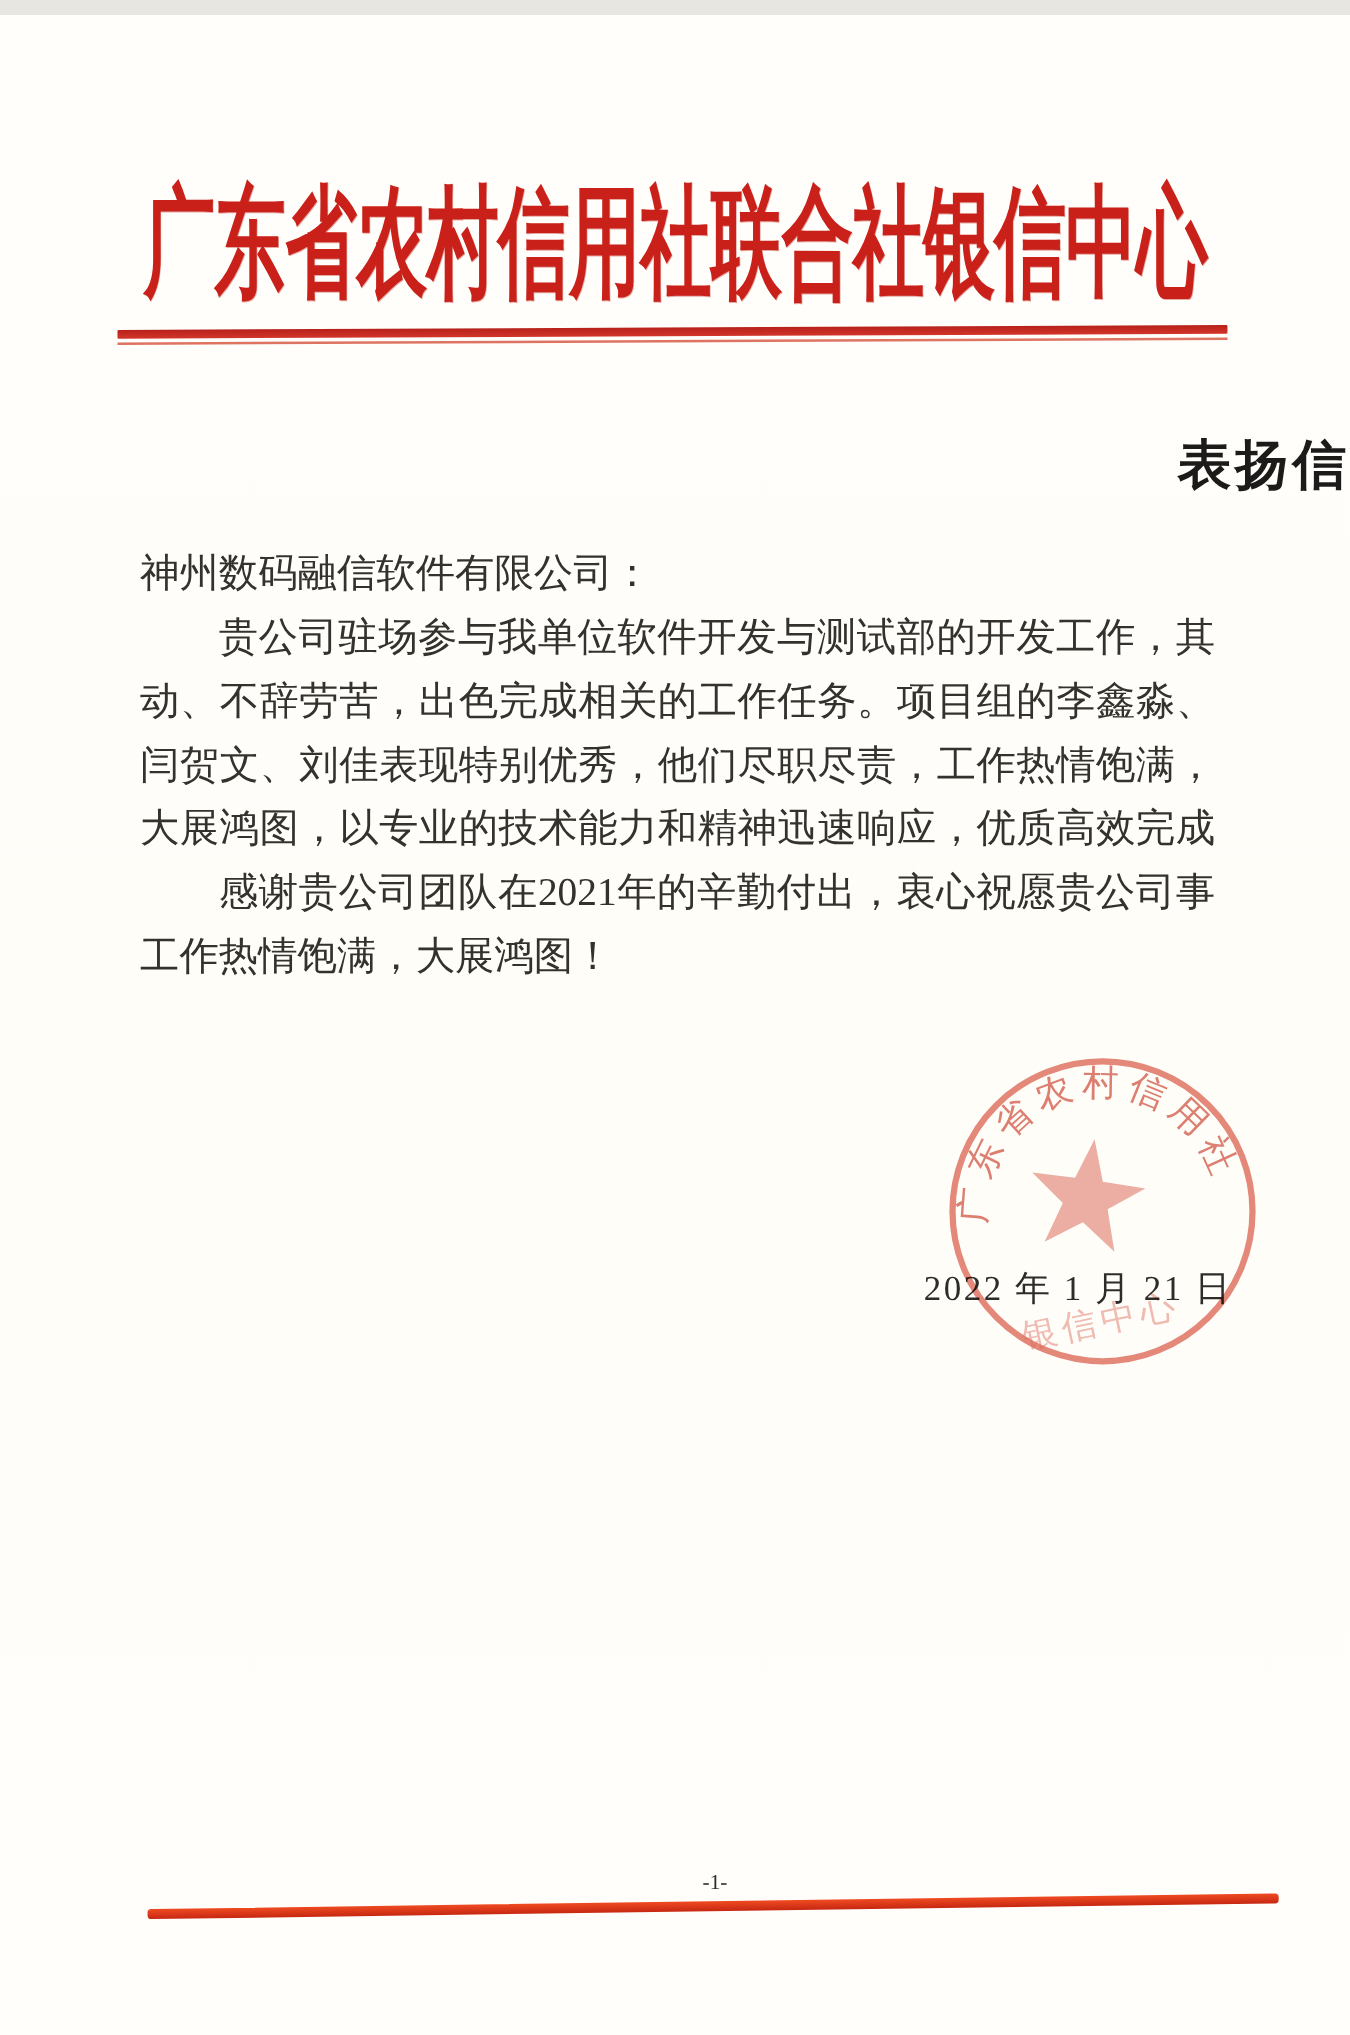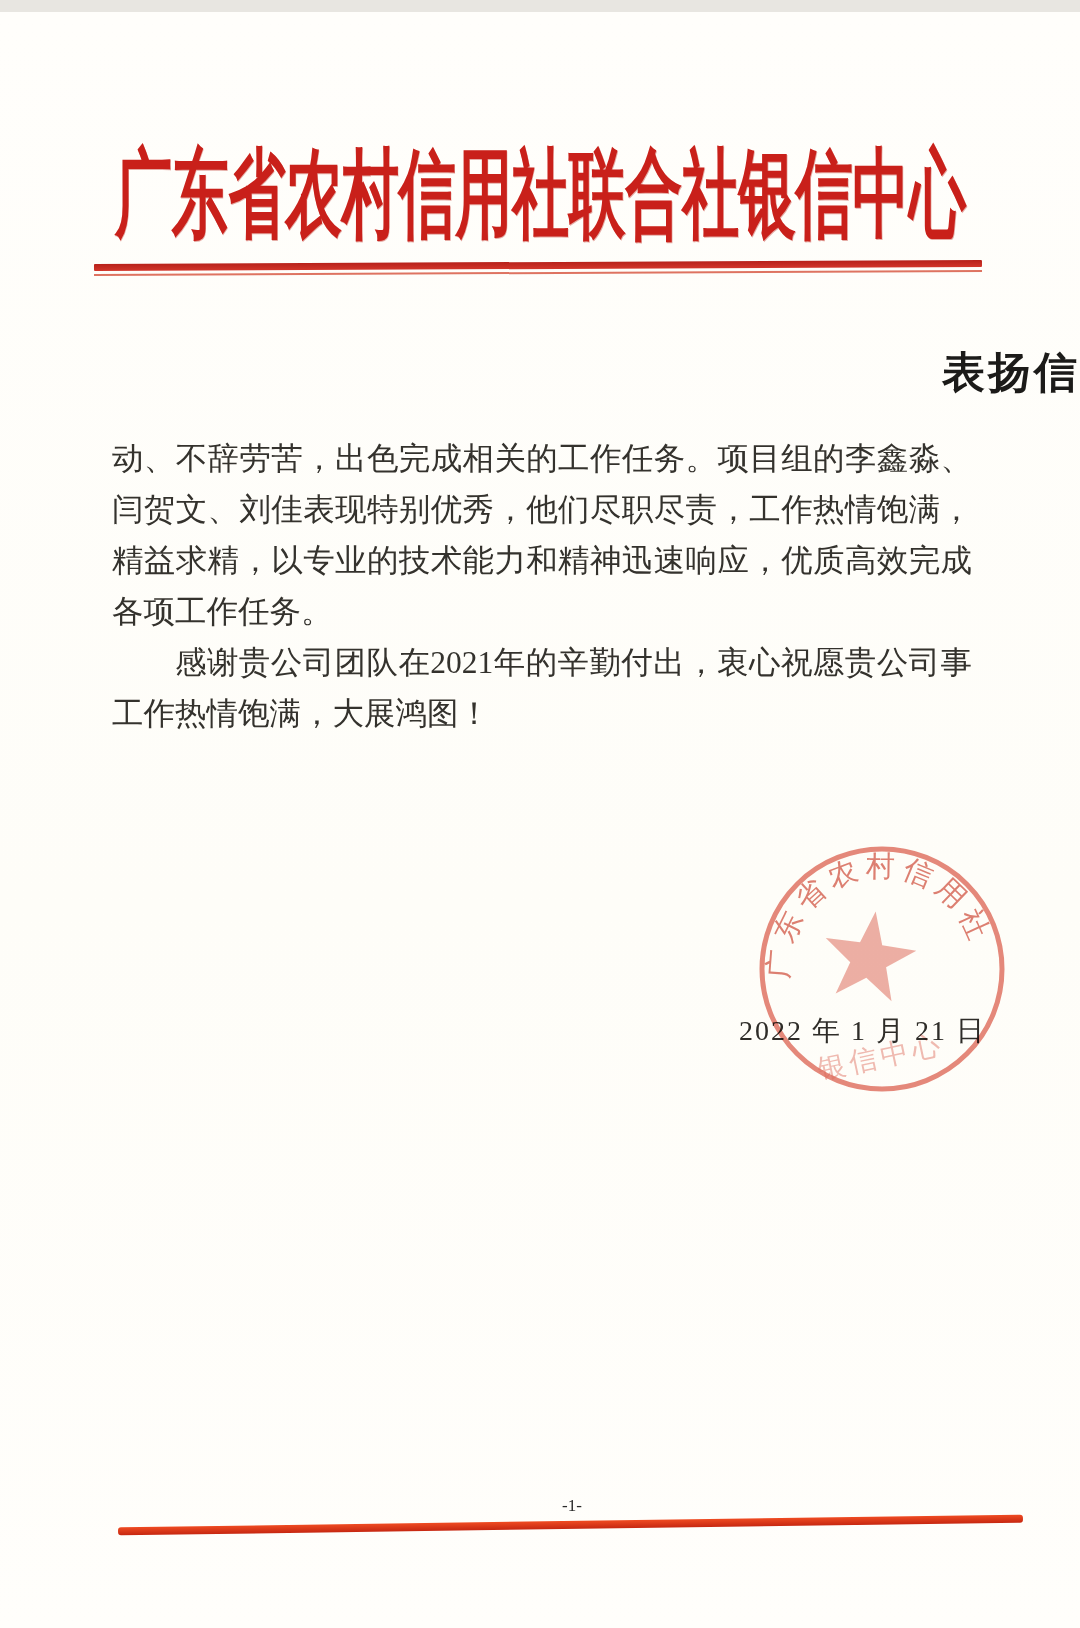--- a/index.html
+++ b/index.html
@@ -152,25 +152,26 @@
   </div>
 
   <div class="rules">
     <div class="rule-thick"></div>
     <div class="rule-thin"></div>
   </div>
 
   <div class="letter-title">表扬信</div>
 
   <div class="body-block">
+    <div class="line">神州数码融信软件有限公司：</div>
 
+    <div class="line just indent">贵公司驻场参与我单位软件开发与测试部的开发工作，其</div>
     <div class="line just">动、不辞劳苦，出色完成相关的工作任务。项目组的李鑫淼、</div>
     <div class="line just">闫贺文、刘佳表现特别优秀，他们尽职尽责，工作热情饱满，</div>
-    <div class="line just">精益求精，以专业的技术能力和精神迅速响应，优质高效完成</div>
-    <div class="line">各项工作任务。</div>
+    <div class="line just">大展鸿图，以专业的技术能力和精神迅速响应，优质高效完成</div>
 
     <div class="line just indent">感谢贵公司团队在2021年的辛勤付出，衷心祝愿贵公司事</div>
     <div class="line">工作热情饱满，大展鸿图！</div>
   </div>
 
   <div class="sig-date">2022 年 1 月 21 日</div>
 
   <svg class="stamp" viewBox="0 0 262 262" xmlns="http://www.w3.org/2000/svg">
     <defs>
       <path id="seal-arc" d="M 38.3 139.1 A 93 93 0 1 1 223.6 139.1" fill="none"></path>

